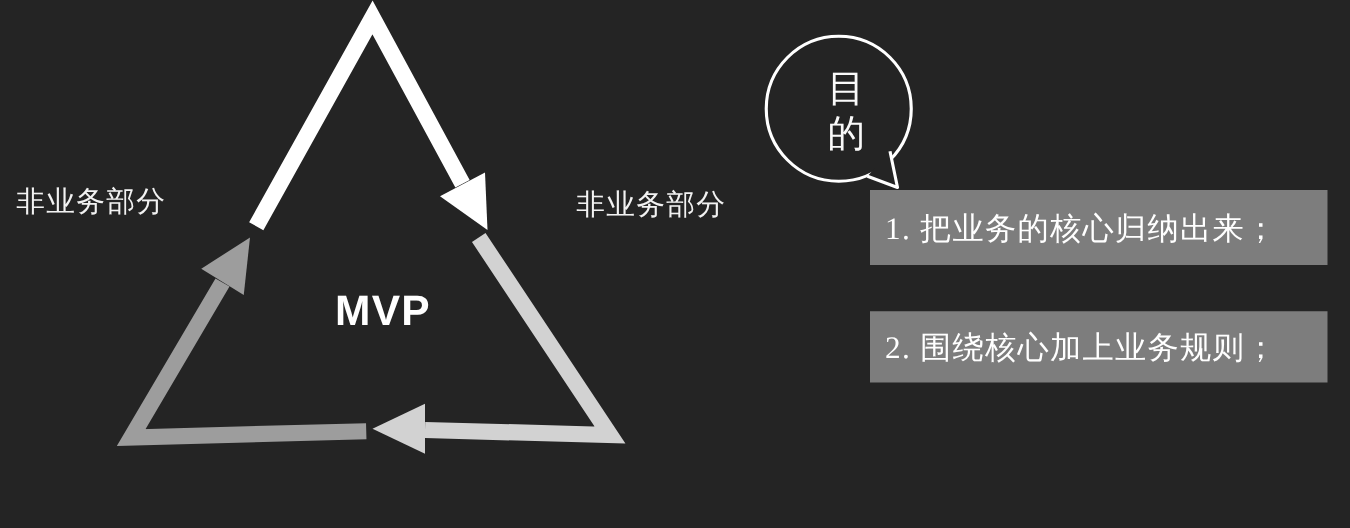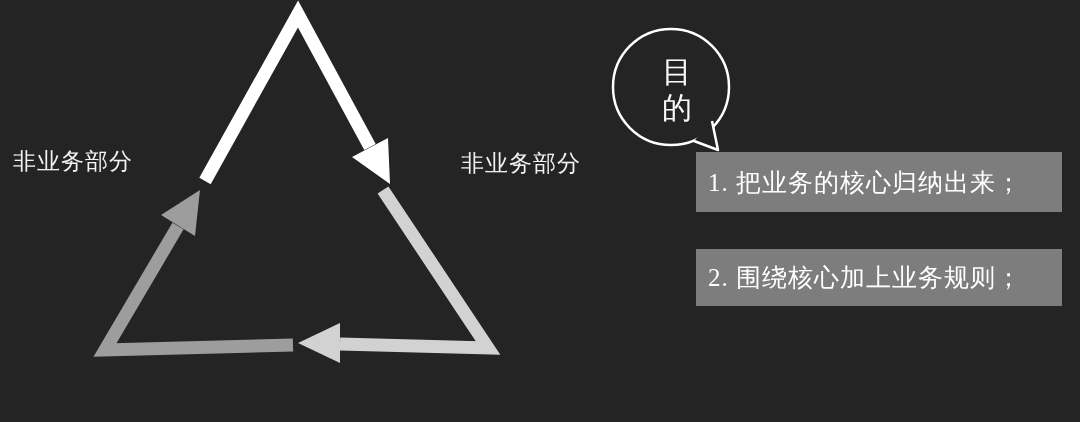--- a/index.html
+++ b/index.html
@@ -93,20 +93,21 @@
       <circle cx="671" cy="87" r="58" fill="none" stroke="#ffffff" stroke-width="2.5"></circle>
       <path d="M 694 141 L 718 150 L 712 121" fill="#242424" stroke="#ffffff" stroke-width="2.5" stroke-linejoin="round"></path>
     </g>
   </svg>
 
   <div class="vertex-label label-core">非业务部分</div>
 
   <div class="vertex-label label-support">非业务部分</div>
 
 
+  <div class="mvp-label">MVP</div>
 
   <div class="bubble-text">
     <div>目</div>
     <div>的</div>
   </div>
 
   <div class="note-box note-box-1">
     <span>1. 把业务的核心归纳出来；</span>
   </div>
 

